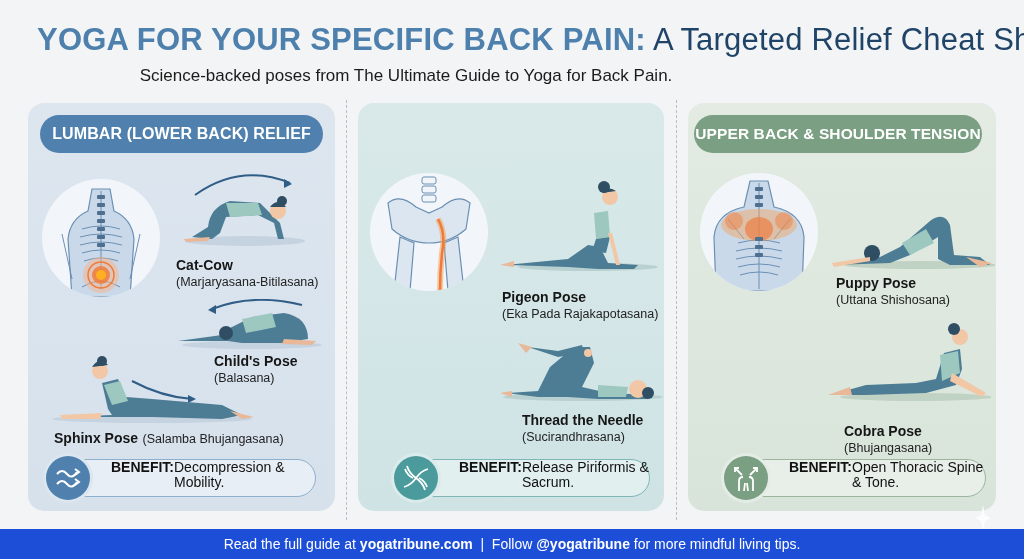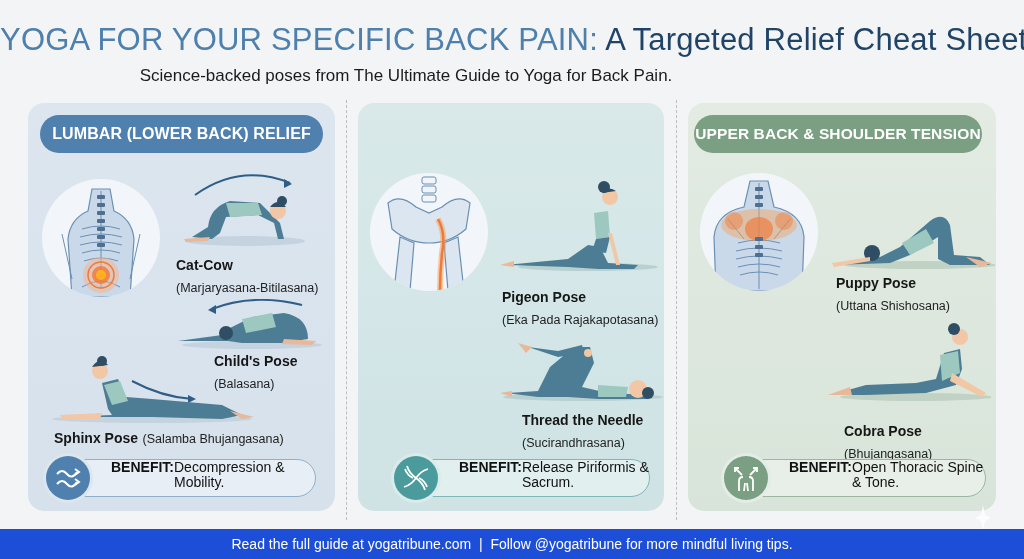--- a/index.html
+++ b/index.html
@@ -9,21 +9,21 @@
     font-family: "Liberation Sans", "DejaVu Sans", sans-serif;
     position: relative;
     color: #1a1a1a;
   }
   .header { position: absolute; top: 0; left: 0; width: 1024px; height: 100px; text-align: center; }
   .title {
     position: absolute; top: 22px; left: 0; width: 1024px; text-align: center;
     font-size: 31px; letter-spacing: 0.2px; white-space: nowrap;
     font-family: "Liberation Sans", sans-serif;
   }
-  .title .t-strong { color: #4e80ad; font-weight: 400; }
+  .title .t-strong { color: #4e80ad; font-weight: 700; padding-left: 37px; }
   .title .t-light { color: #1f4468; font-weight: 400; }
   .subtitle {
     position: absolute; top: 66px; left: 0; width: 812px; text-align: center;
     font-size: 17px; color: #1b1b1b;
   }
   .panel {
     position: absolute; top: 103px; height: 408px; border-radius: 16px;
   }
   .panel-1 { left: 28px; width: 307px; background: linear-gradient(180deg,#dde6ef 0%, #d6e1ec 100%); }
   .panel-2 { left: 358px; width: 306px; background: linear-gradient(180deg,#d9e9ea 0%, #cfe3e4 100%); }
@@ -40,21 +40,21 @@
     text-align: center;
   }
   .panel-1 .panel-header { background: #4f80ae; }
   .panel-2 .panel-header { background: #4b9b9d; left: 10px; right: 10px; }
   .panel-3 .panel-header { background: #7a9f82; left: 6px; right: 14px; font-size: 15.5px; }
   .anatomy {
     position: absolute; border-radius: 50%; background: #f2f6fa; overflow: hidden;
   }
   .pose-label { position: absolute; text-align: left; white-space: nowrap; }
   .pose-name { font-weight: 700; font-size: 14px; color: #161616; display: block; }
-  .pose-sanskrit { font-size: 12.5px; color: #222; display: block; margin-top: 8px; }
+  .pose-sanskrit { font-size: 12.5px; color: #222; display: block; margin-top: 2px; }
   .pose-inline { font-weight: 700; font-size: 14px; color: #161616; }
   .pose-inline-s { font-size: 12.5px; color: #222; font-weight: 400; }
   .figure { position: absolute; }
   .benefit {
     position: absolute; left: 24px; bottom: 14px; height: 38px; border-radius: 19px;
     border: 1.5px solid; padding-left: 58px; display: flex; flex-direction: row; justify-content: center;
     line-height: 1.1;
   }
   .benefit-icon {
     position: absolute; left: -10px; top: -7px; width: 50px; height: 50px; border-radius: 50%;
@@ -66,21 +66,21 @@
   .panel-1 .benefit { width: 264px; background: #e7eef5; border-color: #8fb0cc; }
   .panel-1 .benefit-icon { background: #4f80ae; }
   .panel-2 .benefit { width: 250px; background: #e2efef; border-color: #7fb7b8; }
   .panel-2 .benefit-icon { background: #4b9b9d; }
   .panel-3 .benefit { width: 256px; background: #e8efe8; border-color: #9bb59f; }
   .panel-3 .benefit-icon { background: #7a9f82; }
   .footer {
     position: absolute; left: 0; top: 529px; width: 1024px; height: 30px; background: #1d4ed8;
     color: #fff; font-size: 14px; display: flex; align-items: center; justify-content: center; white-space: pre;
   }
-  .footer b { font-weight: 400; }
+  .footer b { font-weight: 700; }
   .sparkle { position: absolute; left: 975px; top: 505px; width: 16px; height: 26px; }
 </style>
 </head>
 <body>
 
 <div class="header">
   <div class="title">
     <span class="t-strong">YOGA FOR YOUR SPECIFIC BACK PAIN:</span><span class="t-light"> A Targeted Relief Cheat Sheet</span>
   </div>
   <div class="subtitle">Science-backed poses from The Ultimate Guide to Yoga for Back Pain.</div>

